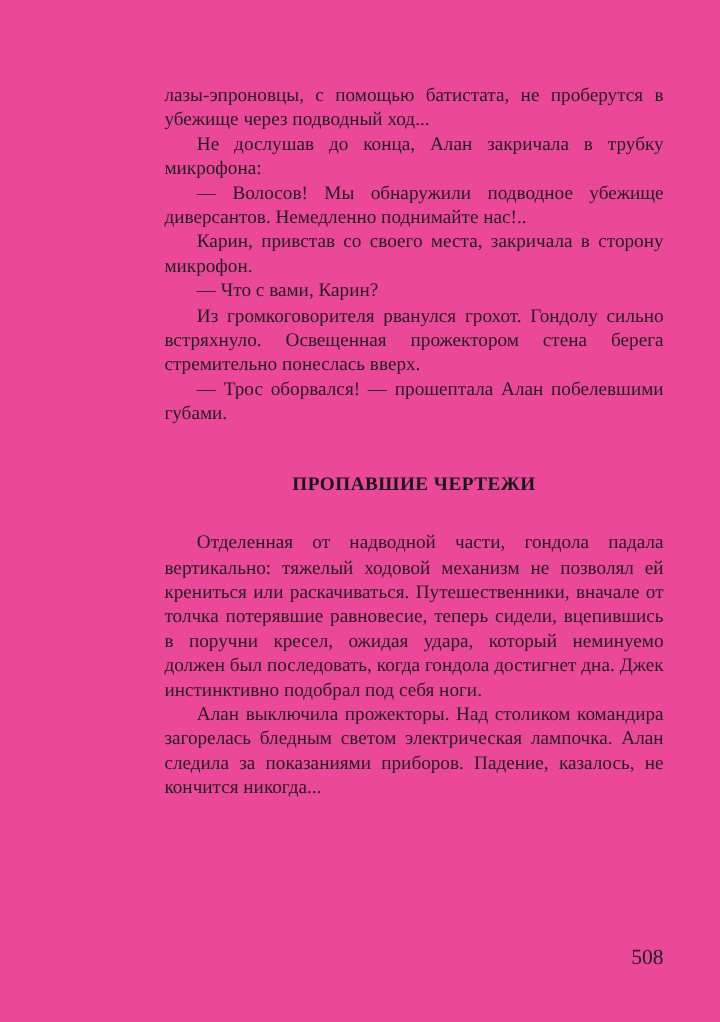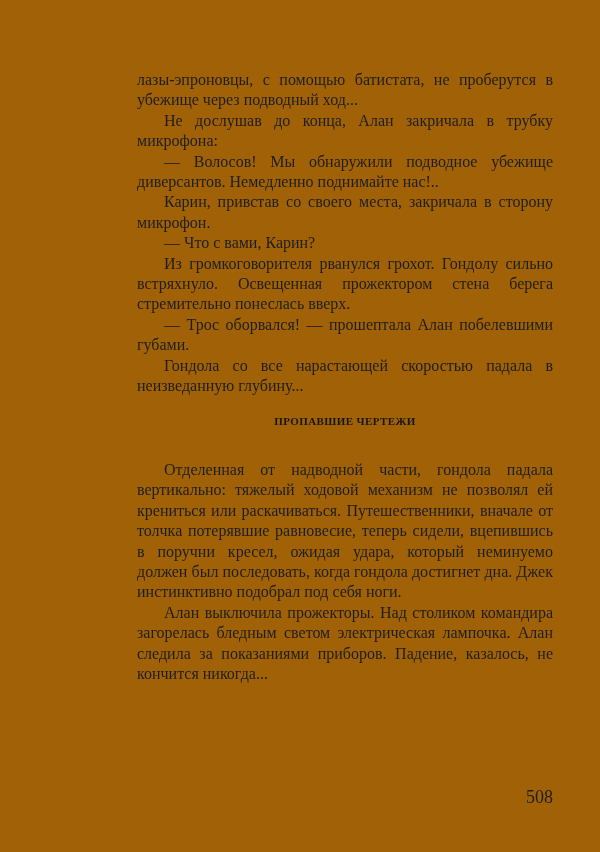--- a/index.html
+++ b/index.html
@@ -5,21 +5,21 @@
   html, body {
     margin: 0;
     padding: 0;
     background: #ffffff;
     font-family: "Liberation Serif", "DejaVu Serif", serif;
   }
   .page {
     position: relative;
     width: 600px;
     height: 852px;
-    background: #a16207;
+    background: #ec4899;
     box-sizing: border-box;
     overflow: hidden;
   }
   .text-block {
     position: absolute;
     top: 70px;
     left: 137px;
     width: 416px;
     color: #1e1e1e;
     font-size: 16px;
@@ -29,23 +29,23 @@
     -webkit-hyphens: auto;
   }
   .para {
     margin: 0;
     padding: 0;
   }
   .para.indent {
     text-indent: 27px;
   }
   .chapter-heading {
-    margin: 14px 0 29px 0;
+    margin: 38px 0 29px 0;
     padding: 0;
-    font-size: 11px;
+    font-size: 16px;
     font-weight: bold;
     text-align: center;
     letter-spacing: 0.4px;
     text-indent: 0;
     color: #161616;
   }
   .page-number {
     position: absolute;
     bottom: 44px;
     left: 137px;
@@ -60,19 +60,18 @@
 
 <div class="page">
   <div class="text-block" lang="ru">
       <p class="para">лазы-эпроновцы, с помощью батистата, не проберутся в убежище через подводный ход...</p>
       <p class="para indent">Не дослушав до конца, Алан закричала в трубку микрофона:</p>
       <p class="para indent">— Волосов! Мы обнаружили подводное убежище диверсантов. Немедленно поднимайте нас!..</p>
       <p class="para indent">Карин, привстав со своего места, закричала в сторону микрофон.</p>
       <p class="para indent">— Что с вами, Карин?</p>
       <p class="para indent">Из громкоговорителя рванулся грохот. Гондолу сильно встряхнуло. Освещенная прожектором стена берега стремительно понеслась вверх.</p>
       <p class="para indent">— Трос оборвался! — прошептала Алан побелевшими губами.</p>
-      <p class="para indent">Гондола со все нарастающей скоростью падала в неизведанную глубину...</p>
       <h2 class="chapter-heading">ПРОПАВШИЕ ЧЕРТЕЖИ</h2>
       <p class="para indent">Отделенная от надводной части, гондола падала вертикально: тяжелый ходовой механизм не позволял ей крениться или раскачиваться. Путешественники, вначале от толчка потерявшие равновесие, теперь сидели, вцепившись в поручни кресел, ожидая удара, который неминуемо должен был последовать, когда гондола достигнет дна. Джек инстинктивно подобрал под себя ноги.</p>
       <p class="para indent">Алан выключила прожекторы. Над столиком командира загорелась бледным светом электрическая лампочка. Алан следила за показаниями приборов. Падение, казалось, не кончится никогда...</p>
     </div>
   <div class="page-number">508</div>
 </div>
 
 </body></html>

